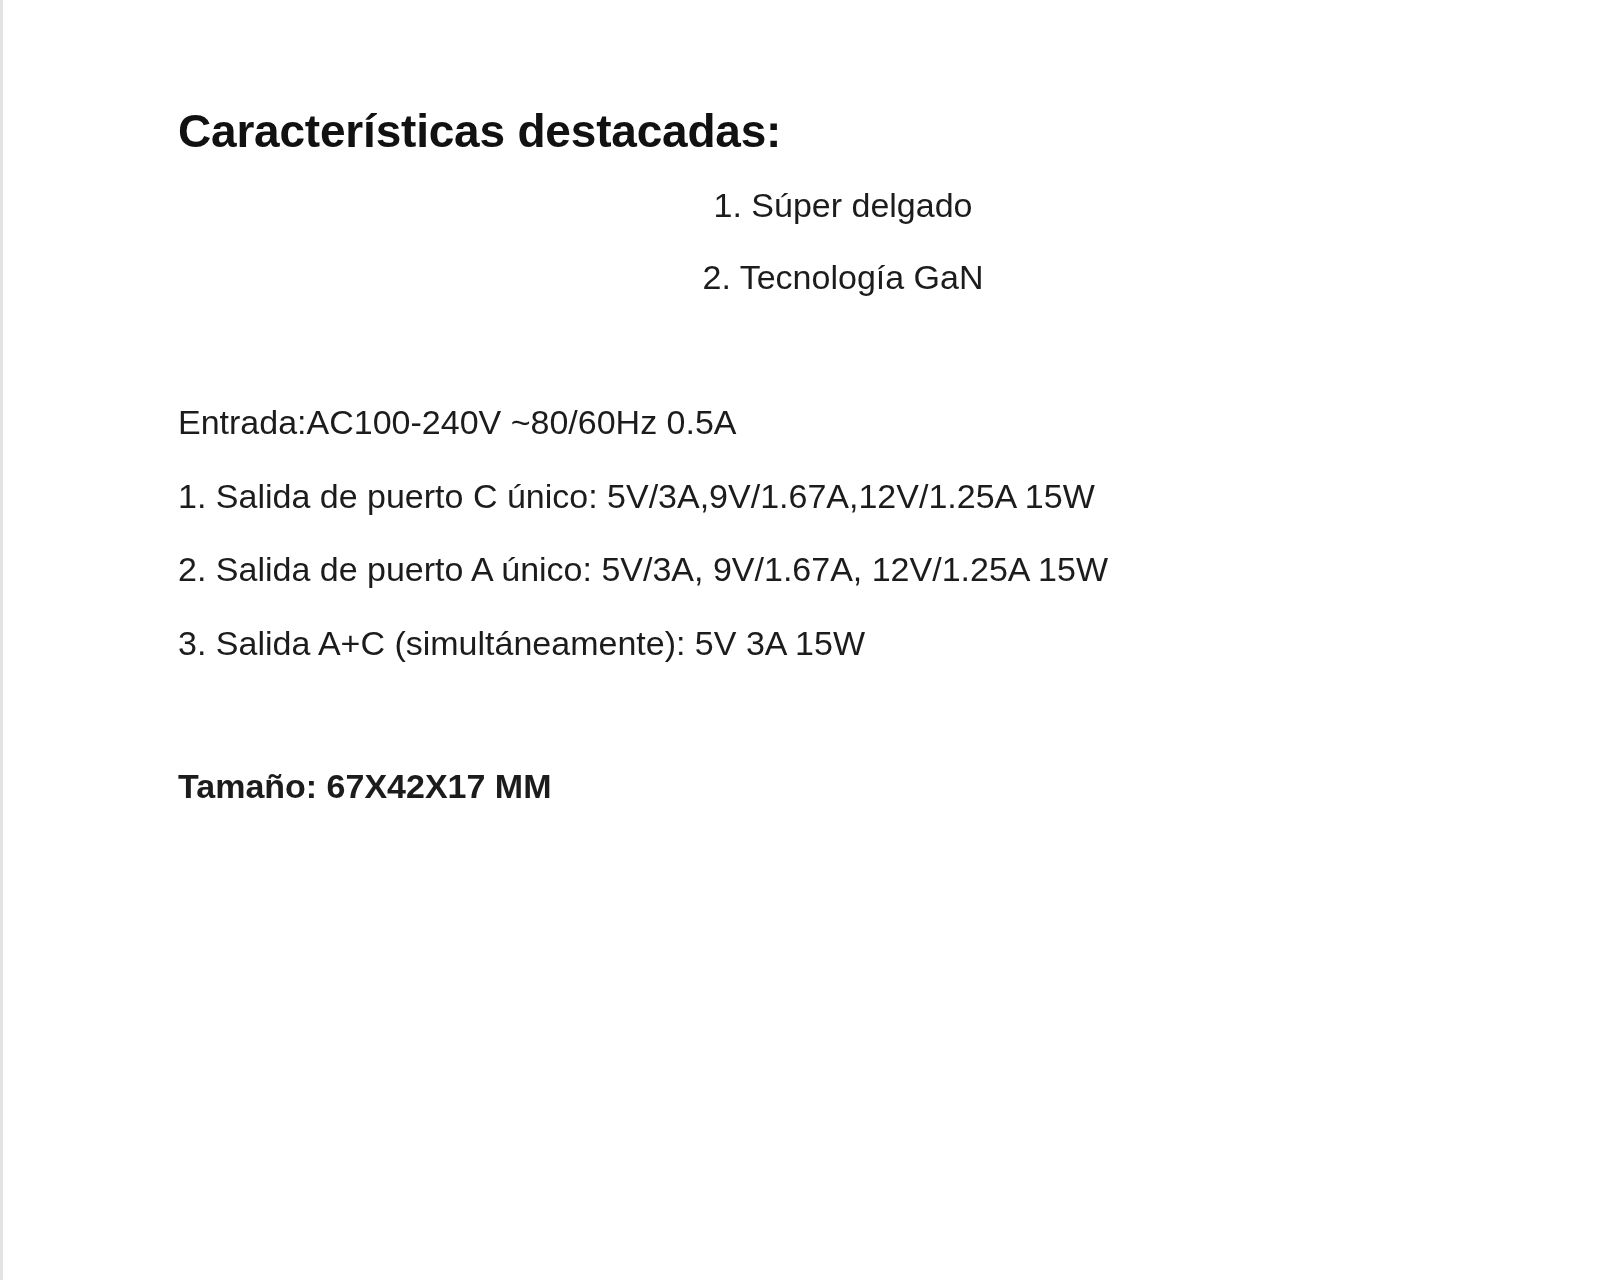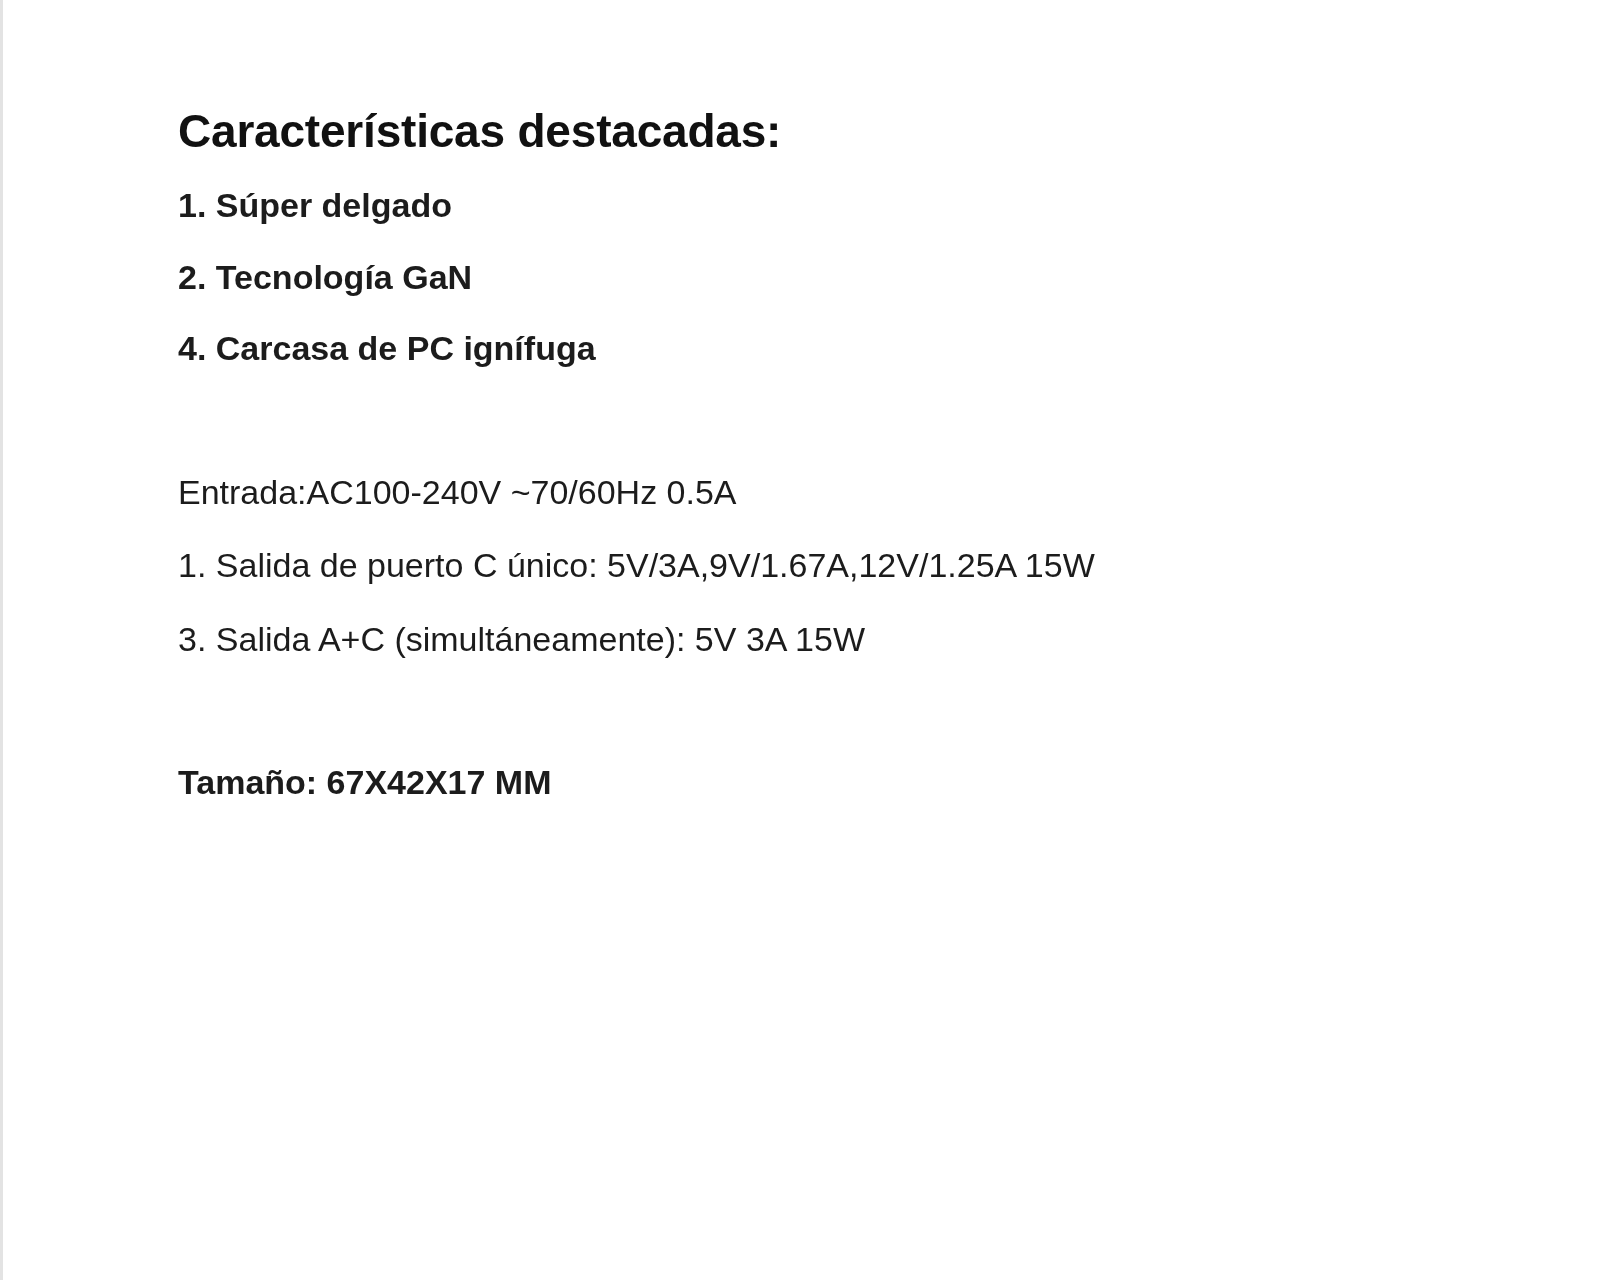--- a/index.html
+++ b/index.html
@@ -46,25 +46,26 @@
     font-size: 46px;
     font-weight: 700;
     letter-spacing: -0.2px;
     line-height: 1.18;
     color: #111111;
     margin: 0 0 26px 0;
   }
 
   .line {
     font-size: 34px;
-    font-weight: 700;
+    font-weight: 400;
     line-height: 1.28;
     color: #1c1c1c;
     margin: 0 0 28px 0;
     white-space: nowrap;
+    text-align: center;
   }
 
   .line.tight {
     margin-bottom: 26px;
   }
 
   .gap-block {
     height: 74px;
   }
 
@@ -99,29 +100,29 @@
 
   <div class="content">
 
     <h1 class="heading">Características destacadas:</h1>
 
     <p class="line">1. Súper delgado</p>
 
     <p class="line">2. Tecnología GaN</p>
 
 
-    <p class="line tight">4. Carcasa de PC ignífuga</p>
 
     <div class="gap-block"></div>
 
-    <p class="spec-line">Entrada:AC100-240V ~70/60Hz 0.5A</p>
+    <p class="spec-line">Entrada:AC100-240V ~80/60Hz 0.5A</p>
 
 
     <p class="spec-line">1. Salida de puerto C único: 5V/3A,9V/1.67A,12V/1.25A 15W</p>
 
+    <p class="spec-line">2. Salida de puerto A único: 5V/3A, 9V/1.67A, 12V/1.25A 15W</p>
 
     <p class="spec-line">3. Salida A+C (simultáneamente): 5V 3A 15W</p>
 
     <div class="gap-block small"></div>
 
     <p class="size-line">Tamaño: 67X42X17 MM</p>
 
   </div>
 </div>
 

